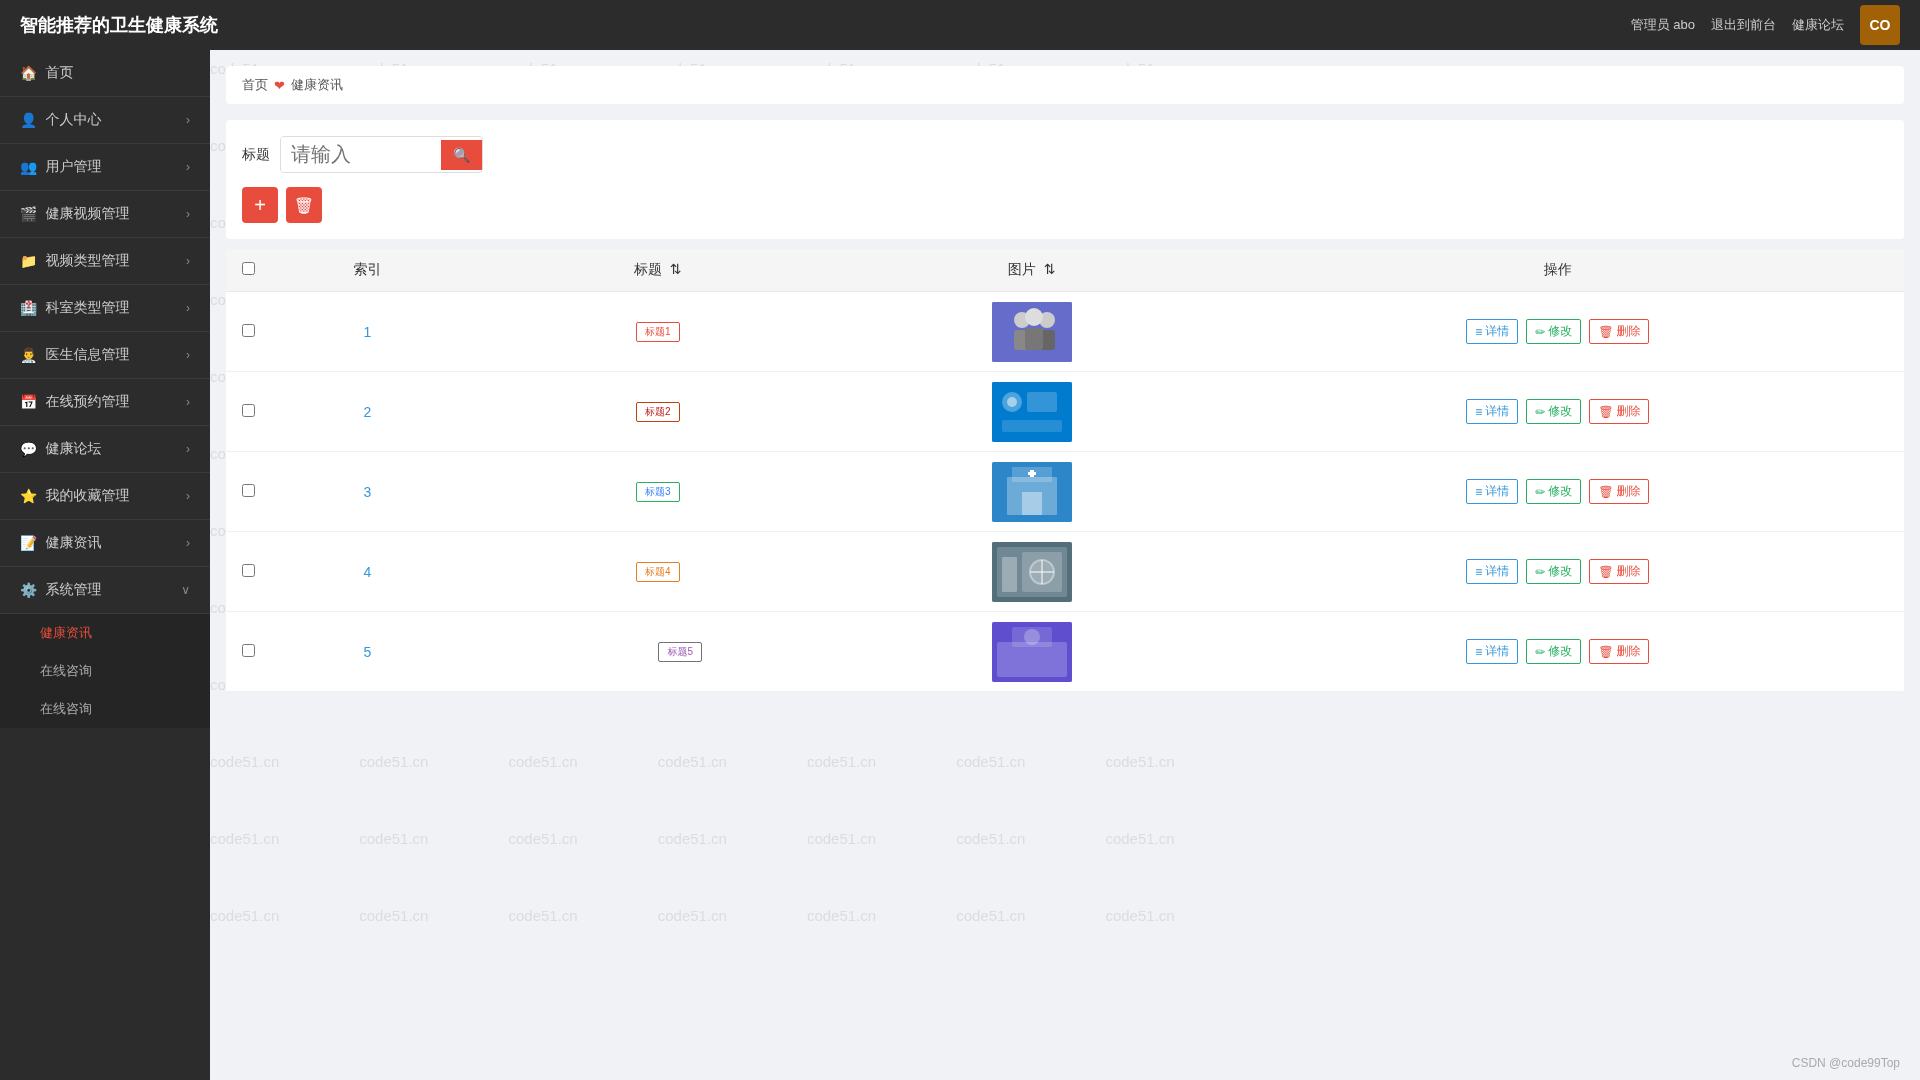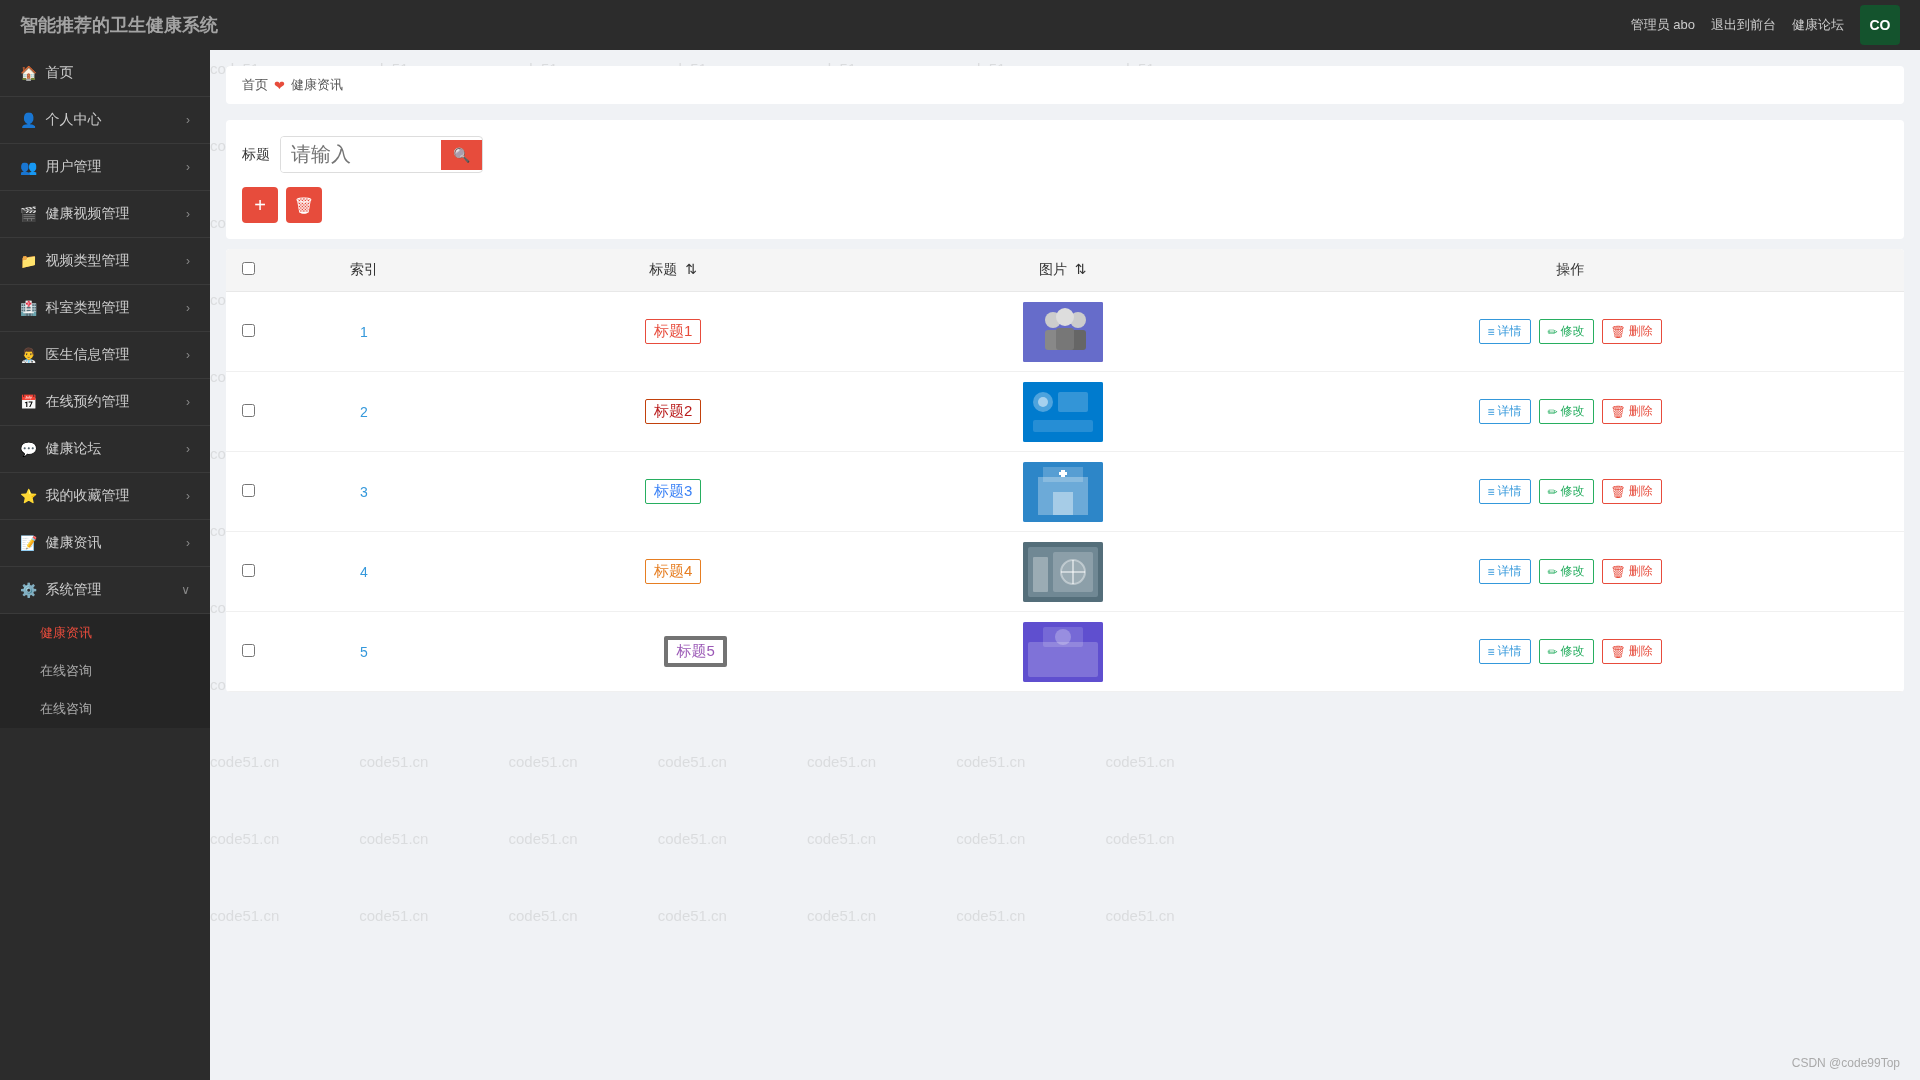--- a/index.html
+++ b/index.html
@@ -9,21 +9,21 @@
     .header {
       background: #2c2c2c;
       color: #fff;
       height: 50px;
       display: flex;
       align-items: center;
       justify-content: space-between;
       padding: 0 20px;
       flex-shrink: 0;
     }
-    .header-title { font-size: 18px; font-weight: bold; color: #a3a3a3; }
+    .header-title { font-size: 18px; font-weight: bold; color: #ffffff; }
     .header-right { display: flex; align-items: center; gap: 16px; font-size: 13px; color: #ccc; }
     .header-right span { cursor: pointer; }
 
     
     .layout { display: flex; flex: 1; overflow: hidden; }
 
     
     .sidebar {
       width: 210px;
       background: #2c2c2c;
@@ -161,26 +161,26 @@
       text-align: center;
       color: #555;
       font-size: 14px;
       vertical-align: middle;
     }
     .td-index { color: #3498db; font-weight: 500; }
     .td-tag {
       display: inline-block;
       padding: 2px 8px;
       border-radius: 2px;
-      font-size: 15px;
+      font-size: 10px;
     }
     .tag-blue { color: #b91c1c; border: 1px solid #c2410c; }
     .tag-green { color: #3b82f6; border: 1px solid #27ae60; }
     .tag-orange { color: #e67e22; border: 1px solid #e67e22; }
-    .tag-purple { color: #9b59b6; border: 4px solid #737373; margin-left: 45px; }
+    .tag-purple { color: #9b59b6; border: 1px solid #737373; margin-left: 45px; }
     .tag-red { color: #e74c3c; border: 1px solid #e74c3c; }
     .action-btns {
       display: flex;
       gap: 8px;
       justify-content: center;
     }
     .btn-detail {
       color: #3498db;
       border: 1px solid #3498db;
       background: none;
@@ -266,21 +266,21 @@
   </style>
 </head>
 <body>
 
 <header class="header">
   <span class="header-title">智能推荐的卫生健康系统</span>
   <div class="header-right">
     <span>管理员 abo</span>
     <span>退出到前台</span>
     <span>健康论坛</span>
-    <div style="width:40px;height:40px;background:#14532d;border-radius:4px;display:flex;align-items:center;justify-content:center;color:#fff;font-weight:bold;font-size:14px;">CO</div>
+    <div style="width:40px;height:40px;background:#a16207;border-radius:4px;display:flex;align-items:center;justify-content:center;color:#fff;font-weight:bold;font-size:14px;">CO</div>
   </div>
 </header>
 
 <div class="layout">
 
   <nav class="sidebar">
 
     <div class="sidebar-item">
       <div class="sidebar-item-left">
         <span>🏠</span>

